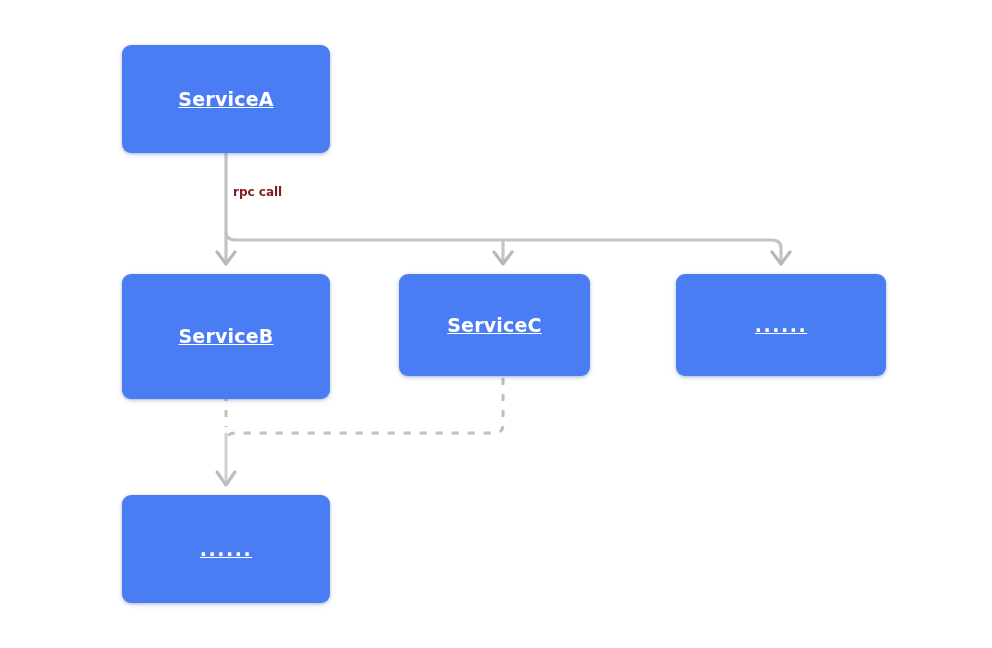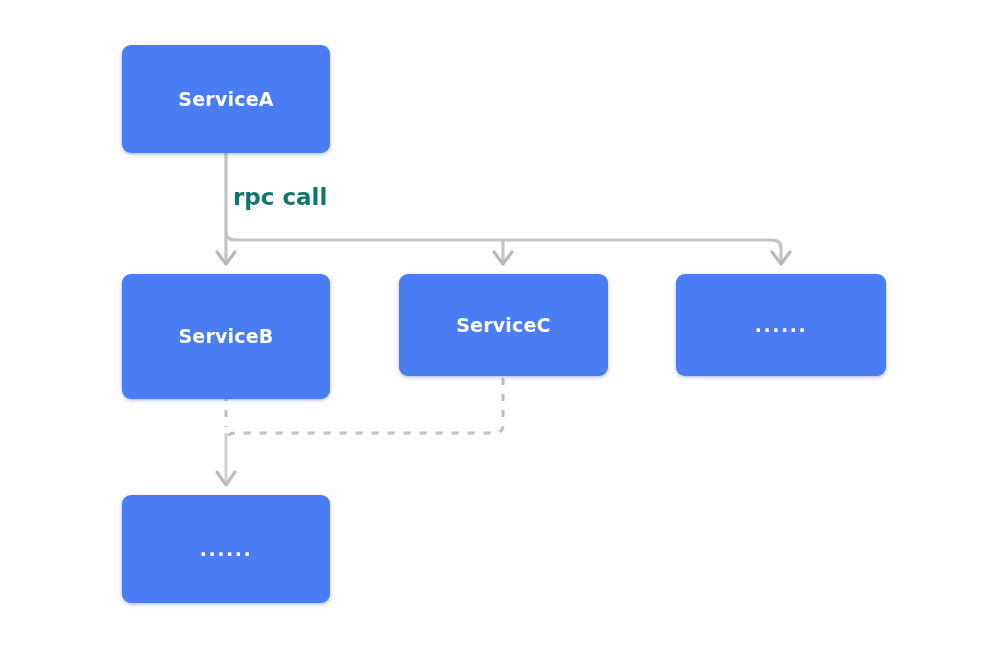--- a/index.html
+++ b/index.html
@@ -41,36 +41,37 @@
     box-shadow: 0 1px 3px rgba(40, 70, 150, 0.30),
                 0 2px 6px rgba(40, 70, 150, 0.12);
   }
   .node-label {
     color: #ffffff;
     font-size: 19px;
     font-weight: bold;
     letter-spacing: 0.2px;
     line-height: 1;
     user-select: none;
+    text-decoration: underline;
   }
   .node-label.dots {
     font-size: 19px;
     letter-spacing: 1.5px;
     font-weight: bold;
   }
   #node-a      { left: 122px; top: 45px;  width: 208px; height: 108px; }
   #node-b      { left: 122px; top: 274px; width: 208px; height: 125px; }
-  #node-c      { left: 399px; top: 274px; width: 209px; height: 102px; }
+  #node-c      { left: 399px; top: 274px; width: 191px; height: 102px; }
   #node-more-1 { left: 676px; top: 274px; width: 210px; height: 102px; }
   #node-more-2 { left: 122px; top: 495px; width: 208px; height: 108px; }
 
   .edge-label {
     position: absolute;
-    color: #0f766e;
-    font-size: 23px;
+    color: #7f1d1d;
+    font-size: 12px;
     font-weight: bold;
     line-height: 1;
     white-space: nowrap;
     user-select: none;
   }
   #label-rpc-call { left: 233px; top: 186px; }
 </style>
 </head>
 <body>
 

